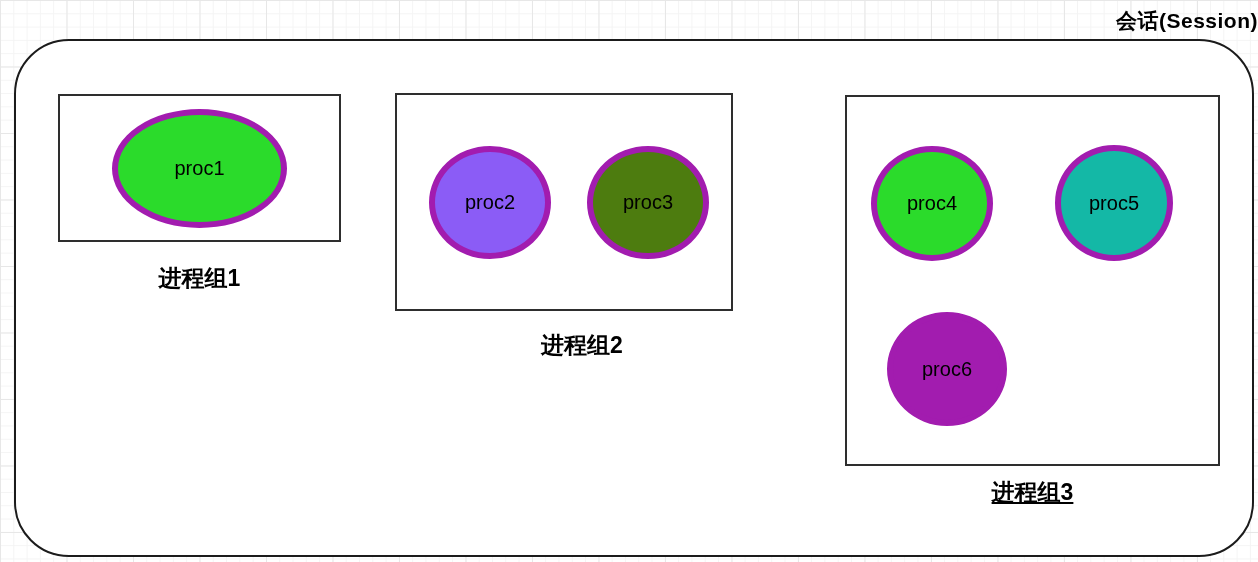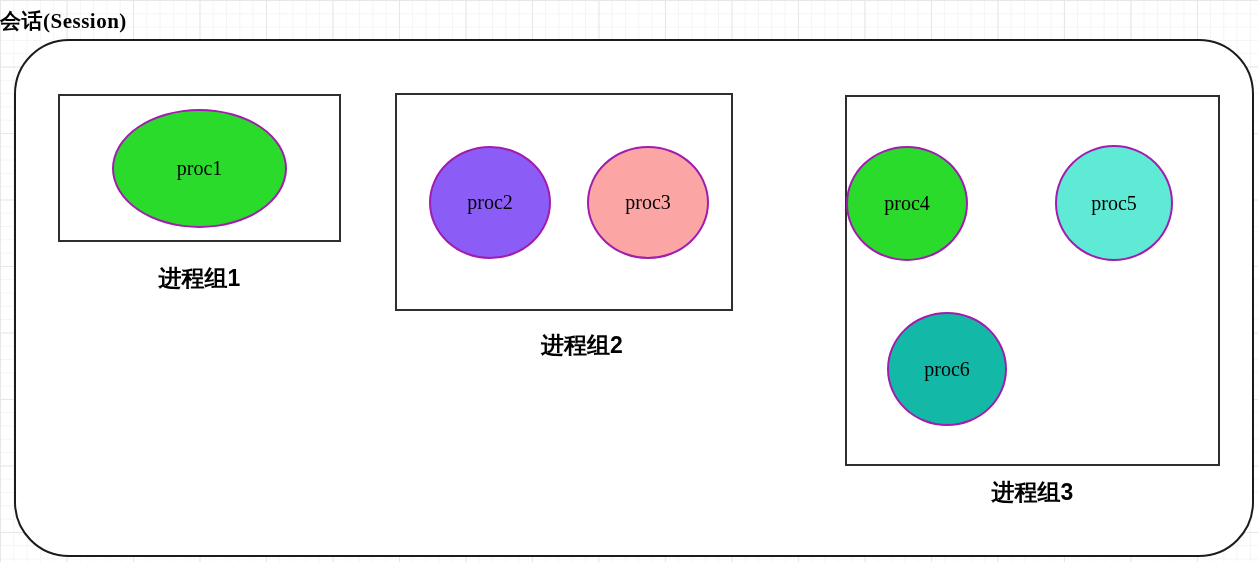--- a/index.html
+++ b/index.html
@@ -13,25 +13,24 @@
       linear-gradient(#e7e7e7 1px, transparent 1px),
       linear-gradient(90deg, #e7e7e7 1px, transparent 1px),
       linear-gradient(#f4f4f4 1px, transparent 1px),
       linear-gradient(90deg, #f4f4f4 1px, transparent 1px);
     background-size: 66.5px 66.5px, 66.5px 66.5px, 13.3px 13.3px, 13.3px 13.3px;
     overflow: hidden;
   }
   .diagram-title {
     position: absolute;
     top: 7px; left: 0; width: 100%;
-    text-align: left;
+    text-align: right;
     font-size: 21px;
     font-weight: bold;
     letter-spacing: 0.5px;
-    font-family: Liberation Serif, serif;
   }
   .session-box {
     position: absolute;
     left: 14px; top: 39px;
     width: 1240px; height: 518px;
     background: #ffffff;
     border: 2px solid #1b1b1b;
     border-radius: 55px;
   }
   .group-box {
@@ -43,51 +42,50 @@
   .group-box.g2 { left: 395px; top: 93px; width: 338px; height: 218px; }
   .group-box.g3 { left: 845px; top: 95px; width: 375px; height: 371px; }
   .group-label {
     position: absolute;
     font-size: 23px;
     font-weight: bold;
     text-align: center;
   }
   .group-label.l1 { left: 58px;  top: 263px; width: 283px; }
   .group-label.l2 { left: 413px; top: 330px; width: 338px; }
-  .group-label.l3 { left: 845px; top: 477px; width: 375px; }
+  .group-label.l3 { left: 845px; top: 477px; width: 375px; text-decoration: underline; }
   .process {
     position: absolute;
-    border: 2px solid #a21caf;
+    border: 6px solid #a21caf;
     border-radius: 50%;
     display: flex;
     align-items: center;
     justify-content: center;
     font-size: 20px;
-    font-family: Liberation Serif, serif;
   }
   .process.p1 { left: 112px;  top: 109px; width: 175px; height: 119px; }
   .process.p2 { left: 429px;  top: 146px; width: 122px; height: 113px; }
   .process.p3 { left: 587px;  top: 146px; width: 122px; height: 113px; }
-  .process.p4 { left: 846px;  top: 146px; width: 122px; height: 115px; }
+  .process.p4 { left: 871px;  top: 146px; width: 122px; height: 115px; }
   .process.p5 { left: 1055px; top: 145px; width: 118px; height: 116px; }
   .process.p6 { left: 887px;  top: 312px; width: 120px; height: 114px; }
 </style>
 </head>
 <body>
 
 <div class="diagram-title">会话(Session)</div>
 
 <div class="session-box"></div>
 
 <div class="group-box g1"></div>
 <div class="process p1" style="background: rgb(43, 219, 43);">proc1</div>
 <div class="group-label l1">进程组1</div>
 
 <div class="group-box g2"></div>
 <div class="process p2" style="background: #8b5cf6;">proc2</div>
-<div class="process p3" style="background: #fca5a5;">proc3</div>
+<div class="process p3" style="background: #4d7c0f;">proc3</div>
 <div class="group-label l2">进程组2</div>
 
 <div class="group-box g3"></div>
 <div class="process p4" style="background: rgb(43, 219, 43);">proc4</div>
-<div class="process p5" style="background: #5eead4; text-align: center;">proc5</div>
-<div class="process p6" style="background: #14b8a6;">proc6</div>
+<div class="process p5" style="background: #14b8a6; text-align: center;">proc5</div>
+<div class="process p6" style="background: #a21caf;">proc6</div>
 <div class="group-label l3">进程组3</div>
 
 </body></html>

